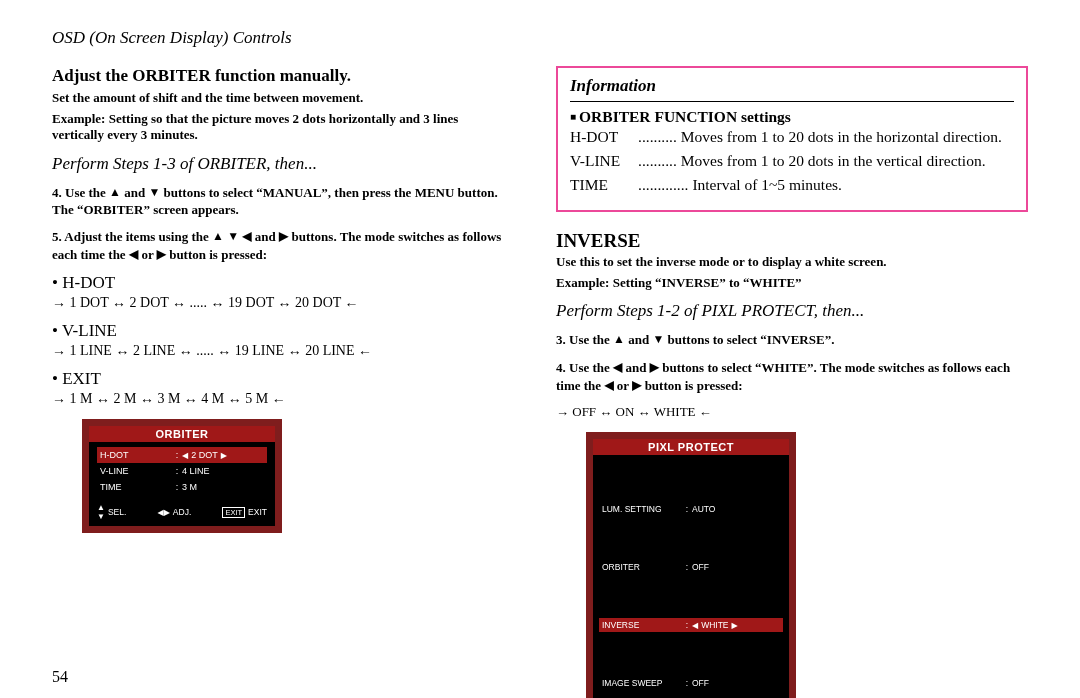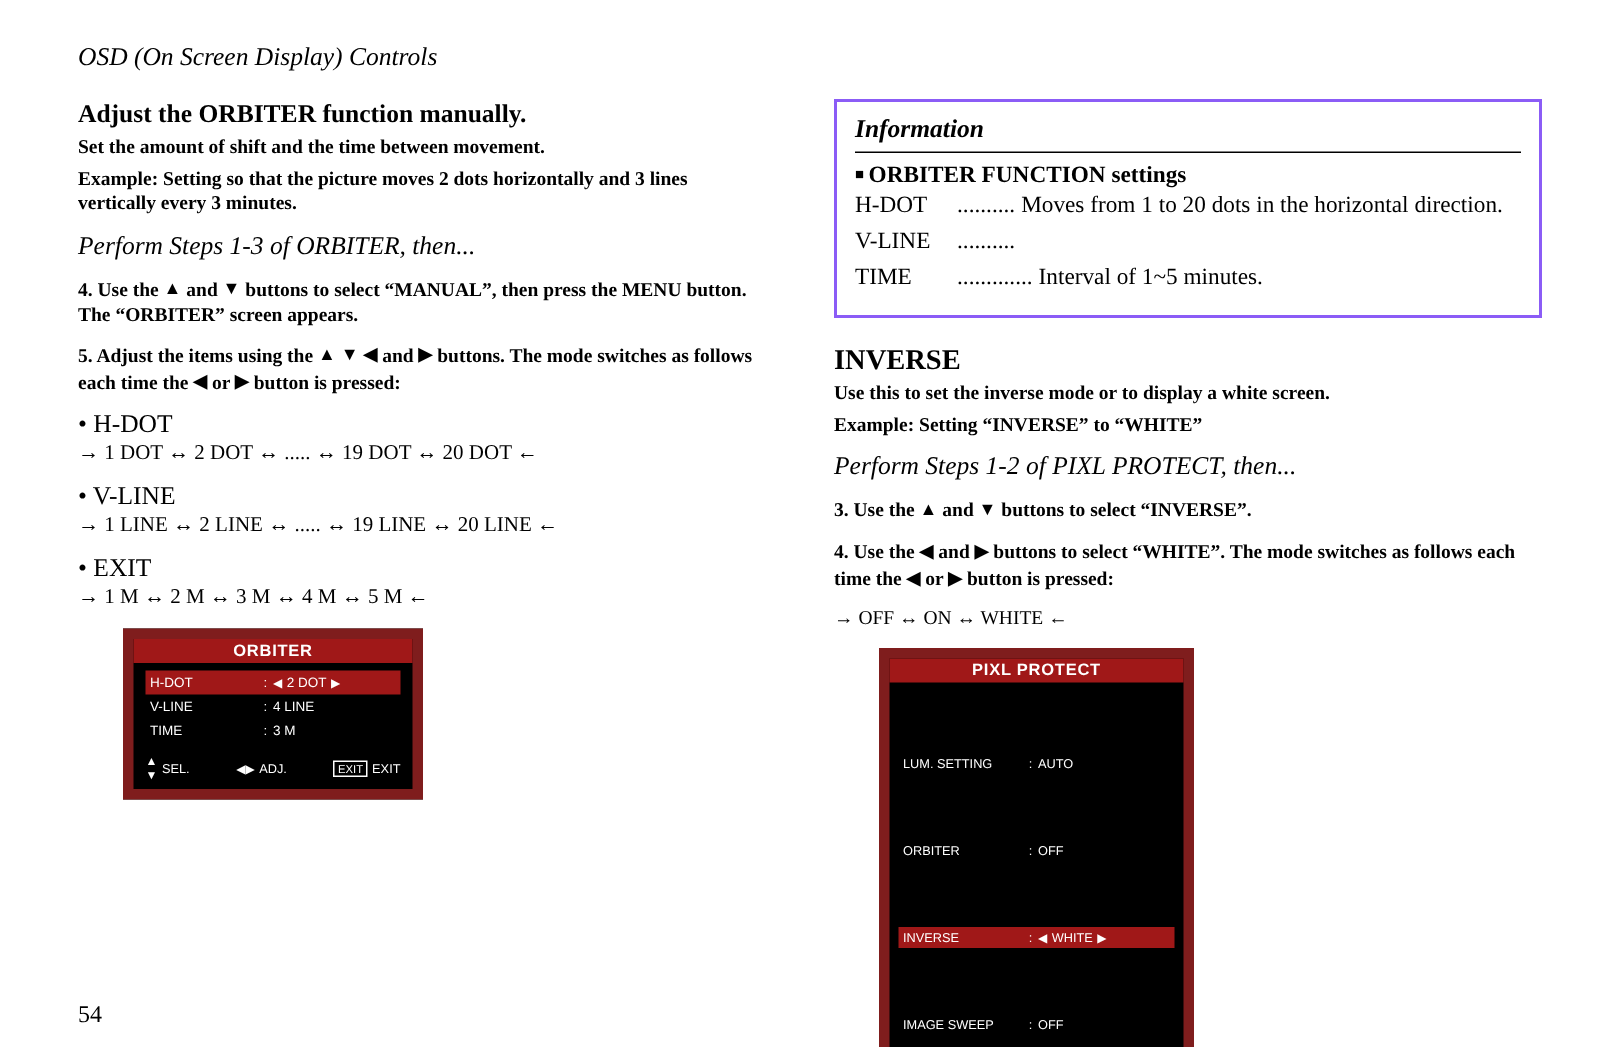--- a/index.html
+++ b/index.html
@@ -40,21 +40,21 @@
   .cycle-line {
     font-size: 14px;
     white-space: nowrap;
     margin-top: 2px;
   }
 
   .inline-arrow { font-size: 13px; vertical-align: 1px; }
 
   
   .info-box {
-    border: 2px solid #8b5cf6;
+    border: 2px solid #ec4899;
     padding: 8px 12px 10px 12px;
     margin-bottom: 18px;
   }
   .info-head {
     font-style: italic;
     font-weight: bold;
     border-bottom: 1px solid #000;
     padding-bottom: 5px;
     margin-bottom: 6px;
     font-size: 17px;
@@ -212,20 +212,21 @@
       <div class="info-settings-title"><span class="sqicon">■</span><span>ORBITER FUNCTION settings</span></div>
       <div id="info-rows">
           <div class="info-row">
             <div class="info-label">H-DOT</div>
             <div class="info-dots">..........</div>
             <div class="info-desc">Moves from 1 to 20 dots in the horizontal direction.</div>
           </div>
           <div class="info-row">
             <div class="info-label">V-LINE</div>
             <div class="info-dots">..........</div>
+            <div class="info-desc">Moves from 1 to 20 dots in the vertical direction.</div>
           </div>
           <div class="info-row">
             <div class="info-label">TIME</div>
             <div class="info-dots">.............</div>
             <div class="info-desc">Interval of 1~5 minutes.</div>
           </div>
         </div>
     </div>
 
     <div class="section-title-bold">INVERSE</div>

